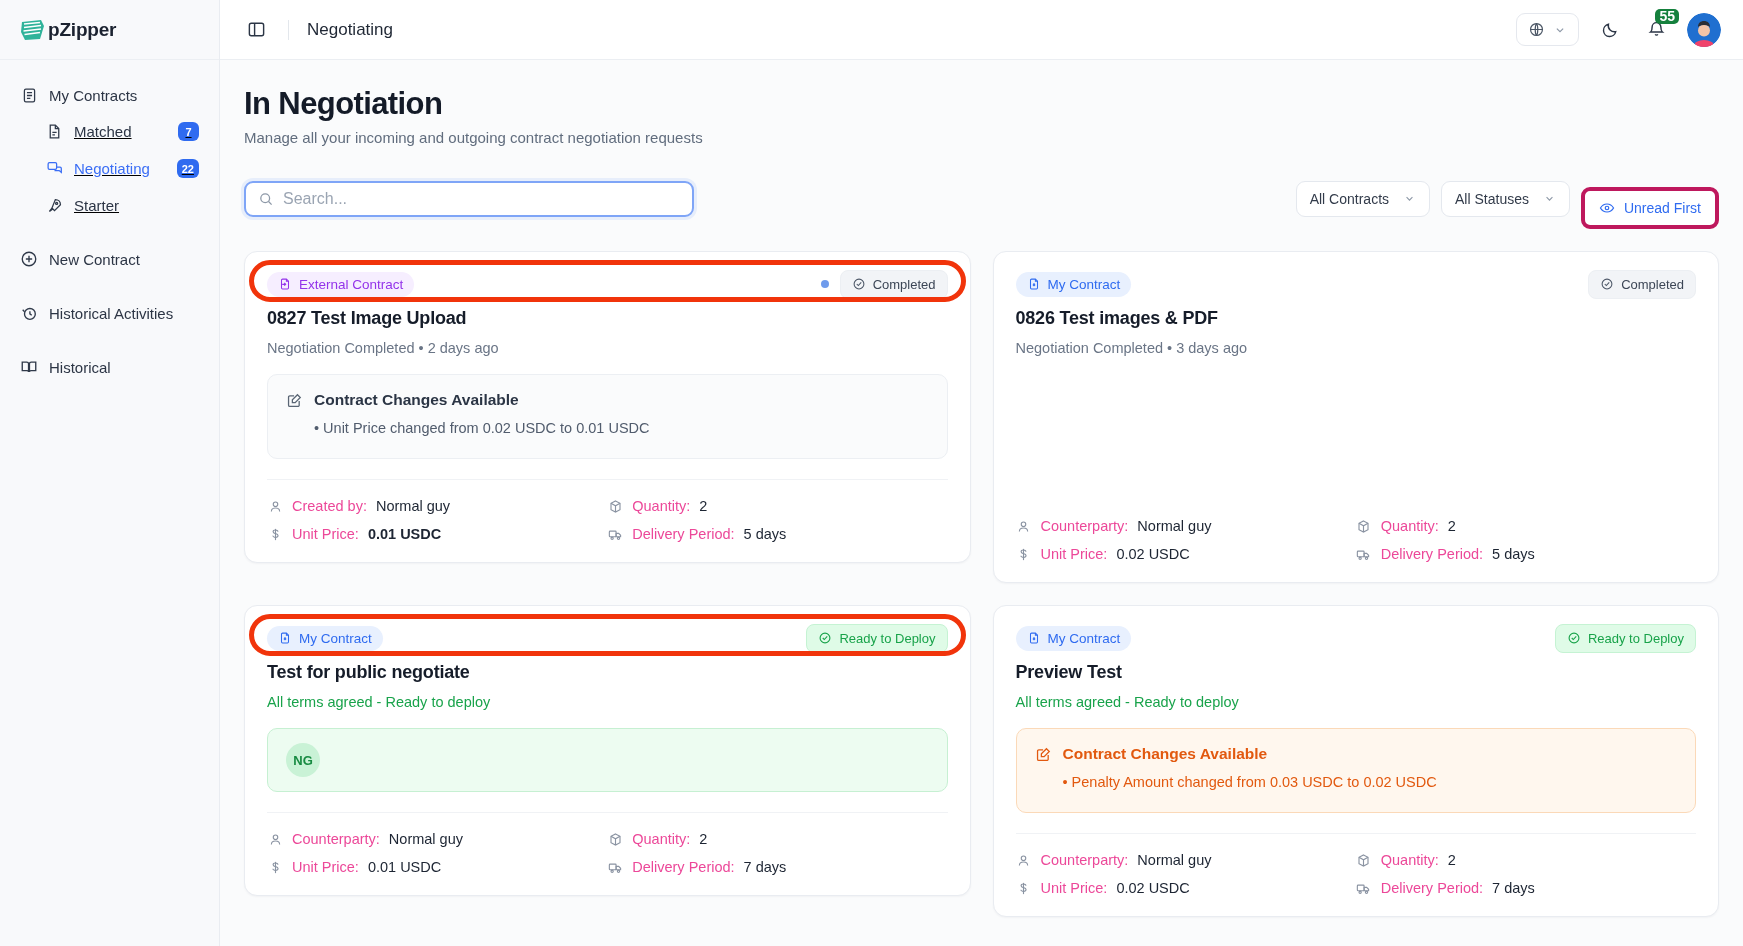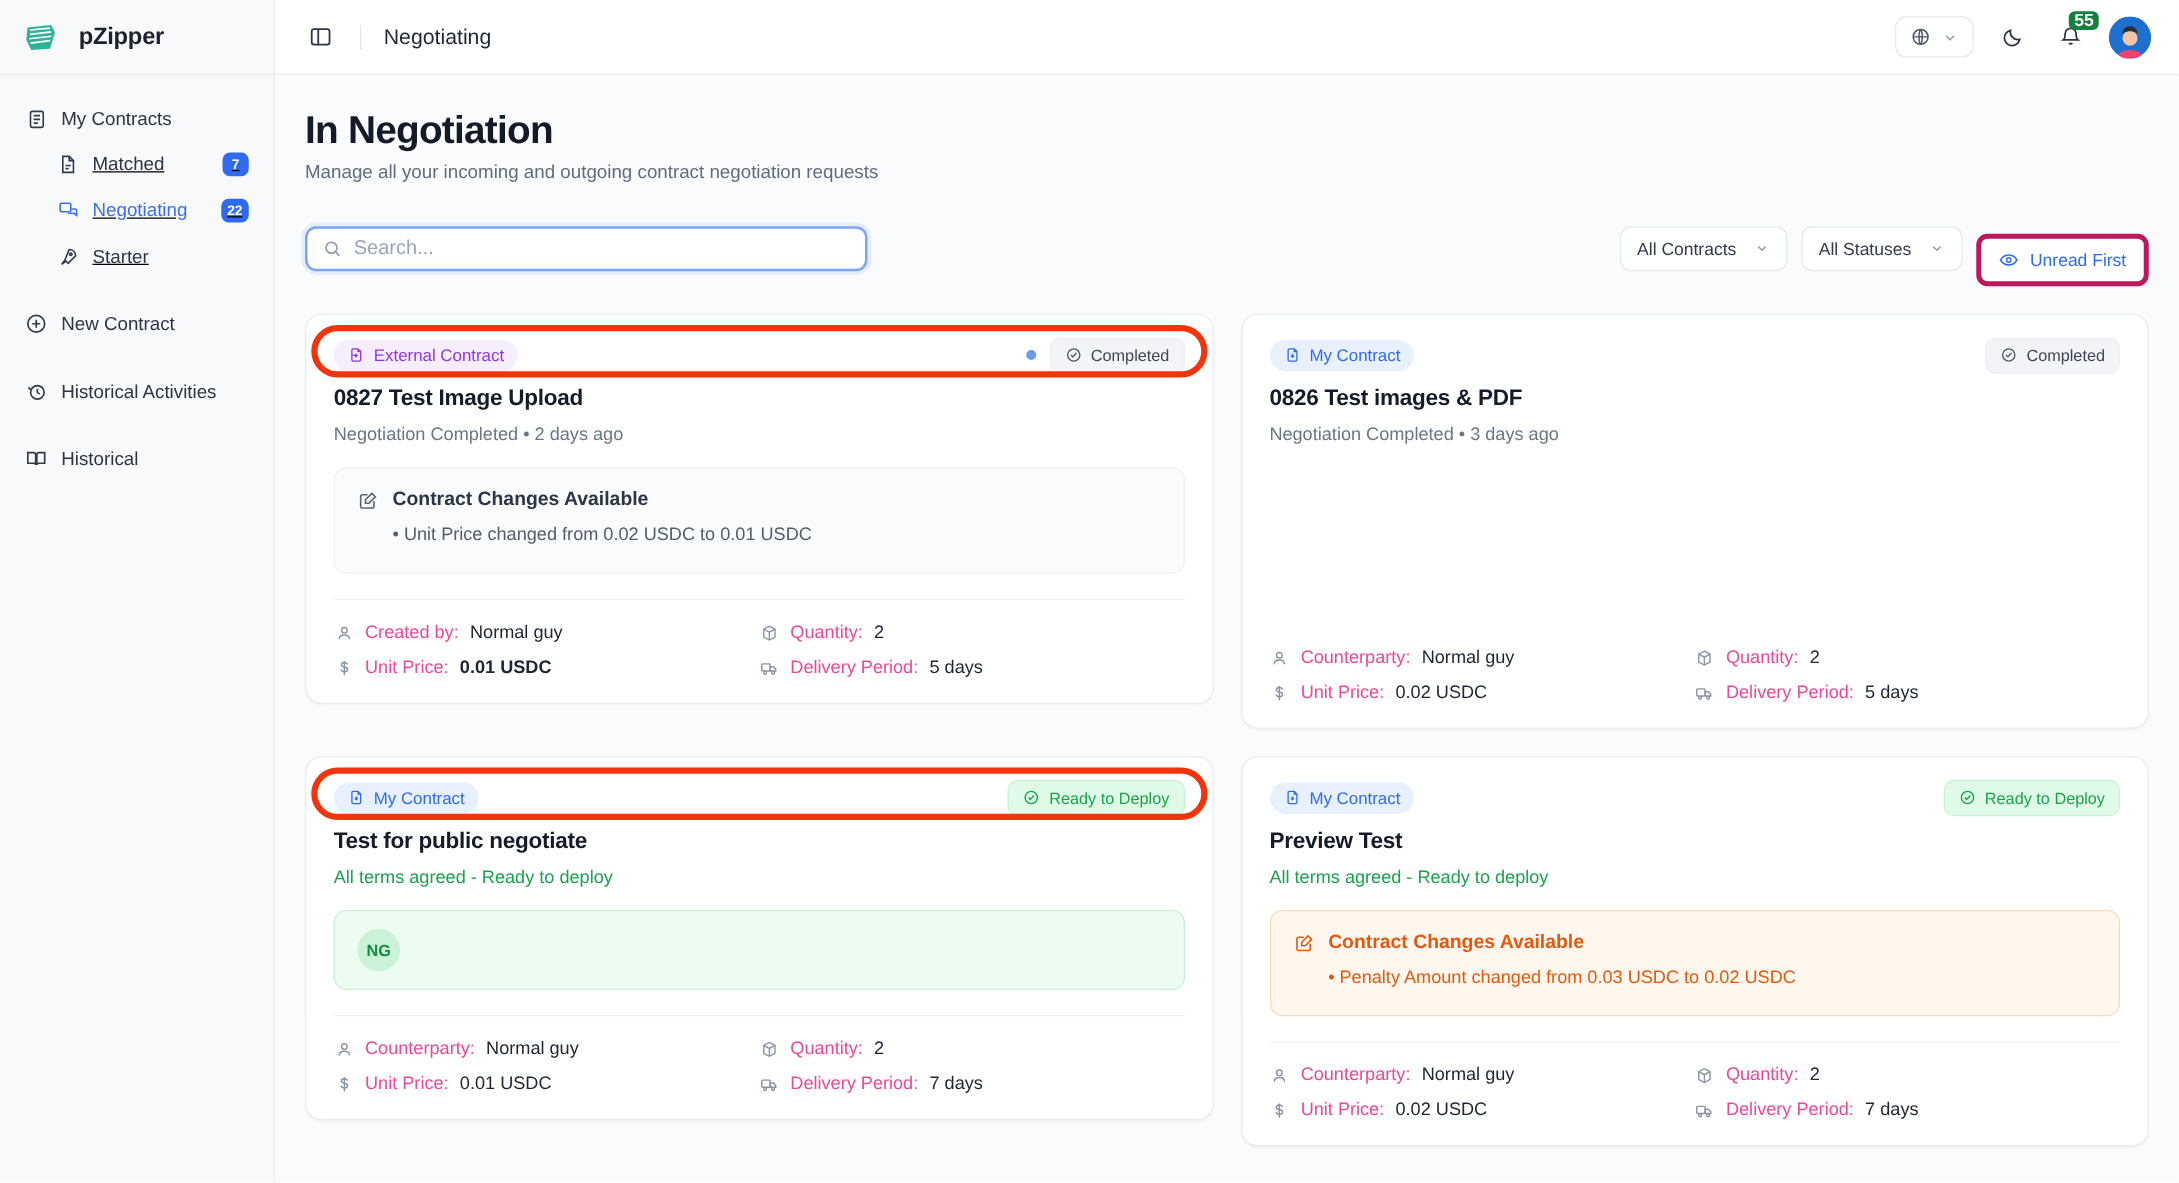--- a/index.html
+++ b/index.html
@@ -13,21 +13,21 @@
 
   
   .sidebar {
     width: 220px; height: 946px;
     background: #f8f9fb;
     border-right: 1px solid #e9ecf1;
     flex-shrink: 0;
     display: flex; flex-direction: column;
   }
   .brand {
-    height: 60px; display: flex; align-items: center; gap: 17px;
+    height: 60px; display: flex; align-items: center; gap: 2px;
     padding: 0 20px; border-bottom: 1px solid #eceff3;
   }
   .brand-logo { width: 26px; height: 26px; flex-shrink: 0; }
   .brand-name { font-size: 19px; font-weight: 700; color: #1b2230; letter-spacing: -0.2px; }
 
   .nav { padding: 18px 10px 0 10px; }
   .nav-item {
     display: flex; align-items: center; gap: 11px;
     padding: 8px 10px; border-radius: 7px; cursor: pointer;
     color: #2c3545; font-size: 15px; margin-bottom: 2px;

